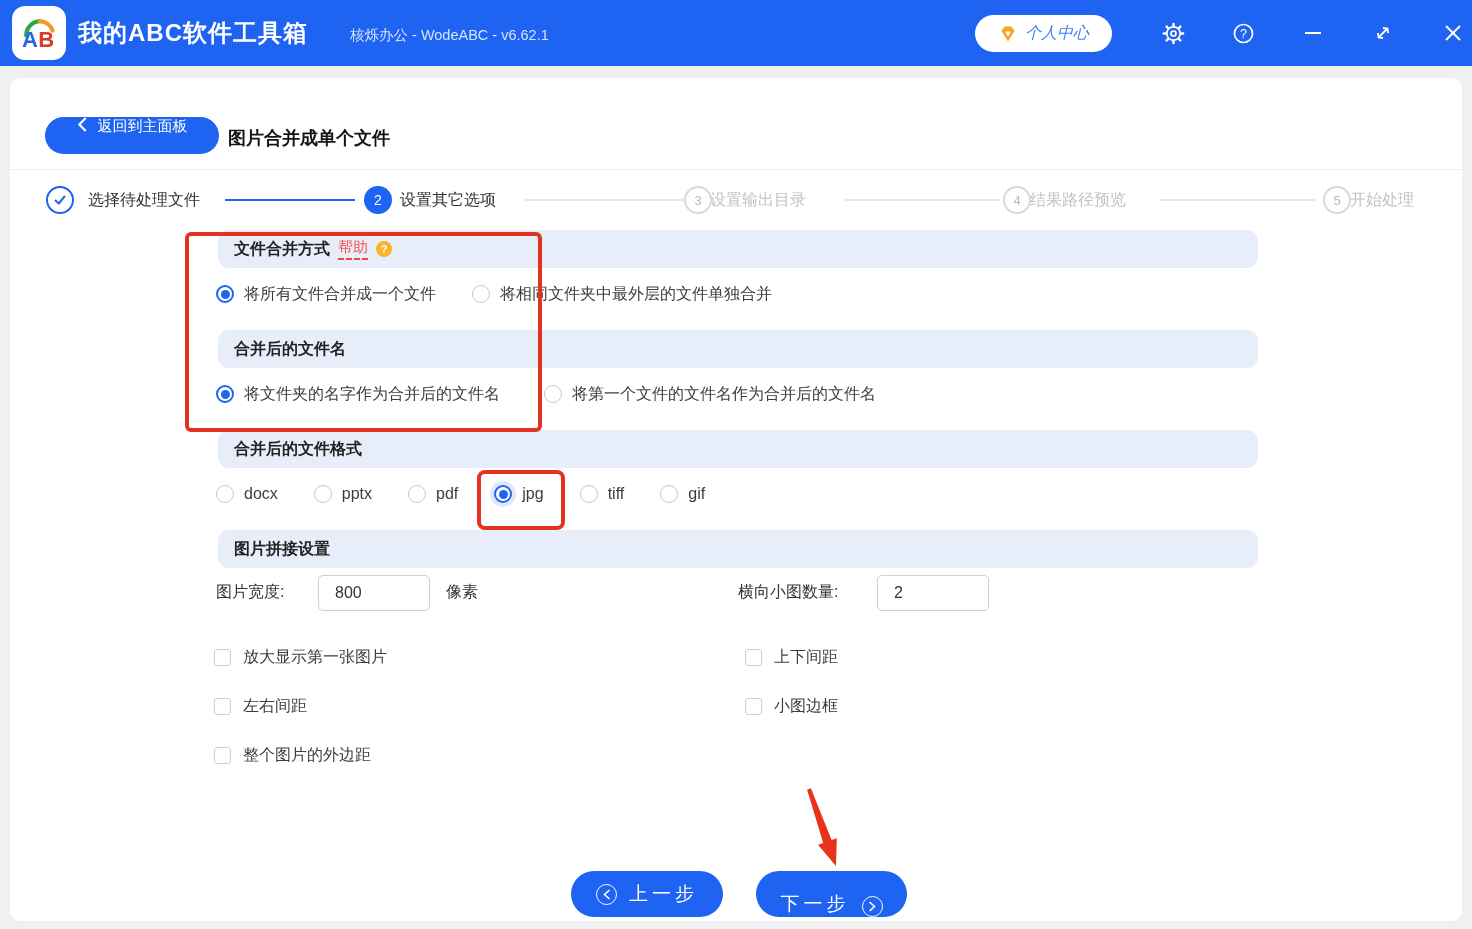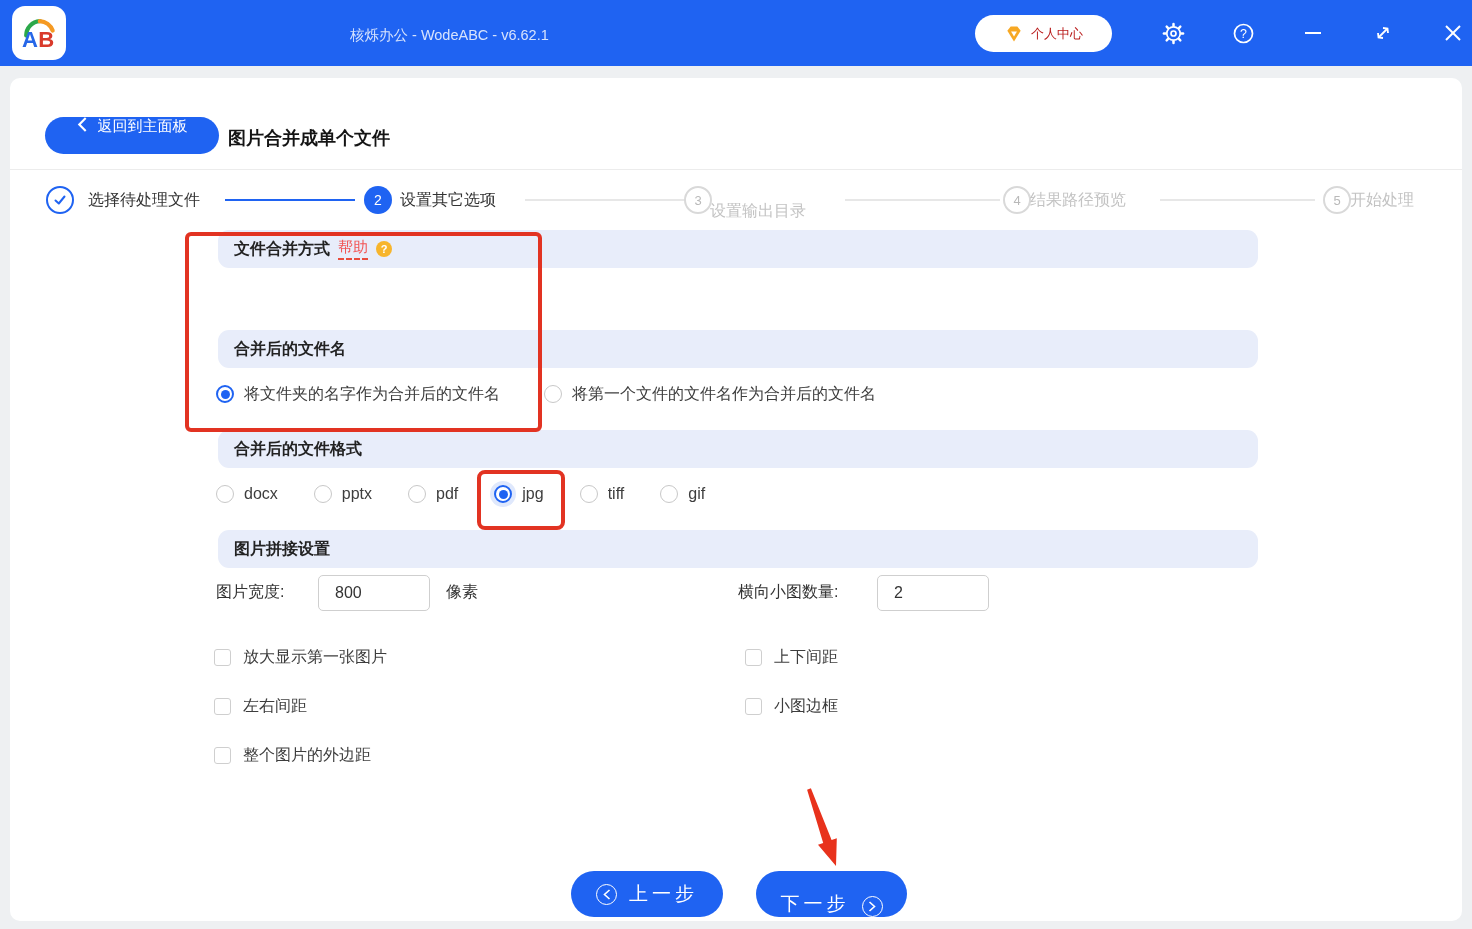--- a/index.html
+++ b/index.html
@@ -6,21 +6,21 @@
   html,body { width:1472px; height:929px; }
   body { font-family:"Liberation Sans","DejaVu Sans",sans-serif; background:#eef0f2; }
   .screen { position:relative; width:1472px; height:929px; background:#eef0f2; overflow:hidden; }
 
   
   .titlebar { position:absolute; left:0; top:0; width:1472px; height:66px; background:#1f63f2; }
   .logo { position:absolute; left:12px; top:6px; width:54px; height:54px; background:#fff; border-radius:13px; display:flex; align-items:center; justify-content:center; }
   .app-title { position:absolute; left:78px; top:0; height:66px; line-height:66px; color:#fff; font-size:24px; font-weight:bold; letter-spacing:1px; }
   .app-sub { position:absolute; left:350px; top:0; height:66px; line-height:70px; color:rgba(255,255,255,.82); font-size:14.5px; }
   .user-pill { position:absolute; left:975px; top:15px; width:137px; height:37px; background:#fff; border-radius:19px; display:flex; align-items:center; justify-content:center; gap:7px; cursor:pointer; }
-  .user-pill span { font-size:13px; color:#b91c1c; }
+  .user-pill span { font-size:16px; color:#3b82f6;font-style:italic; }
   .tb-icon { position:absolute; top:0; width:44px; height:66px; display:flex; align-items:center; justify-content:center; color:#fff; cursor:pointer; }
 
   
   .panel { position:absolute; left:10px; top:78px; width:1452px; height:843px; background:#fff; border-radius:10px; }
 
   .back-btn { position:absolute; left:45px; top:117px; width:174px; height:37px; background:#1f63f2; border-radius:19px; color:#fff; display:flex; align-items:flex-start; justify-content:center; gap:10px; font-size:15px; cursor:pointer; }
   .page-title { position:absolute; left:228px; top:126px; font-size:18px; font-weight:bold; color:#141414; }
   .hdr-divider { position:absolute; left:10px; top:169px; width:1452px; height:1px; background:#ececec; }
 
   
@@ -72,20 +72,21 @@
 
   <div class="titlebar">
     <div class="logo">
       <svg width="46" height="46" viewBox="0 0 54 54">
         <path d="M12 30 A17 17 0 0 1 28 13" fill="none" stroke="#2ba84a" stroke-width="5" stroke-linecap="round"></path>
         <path d="M28 13 A17 17 0 0 1 43 24" fill="none" stroke="#f59a23" stroke-width="5" stroke-linecap="round"></path>
         <text x="7" y="44" font-size="26" font-weight="bold" fill="#2667e8" font-family="Liberation Sans, sans-serif">A</text>
         <text x="26" y="44" font-size="26" font-weight="bold" fill="#d93a2b" font-family="Liberation Sans, sans-serif">B</text>
       </svg>
     </div>
+    <div class="app-title">我的ABC软件工具箱</div>
     <div class="app-sub">核烁办公 - WodeABC - v6.62.1</div>
 
     <div class="user-pill">
       <svg width="20" height="20" viewBox="0 0 24 24">
         <path d="M4 8 L8 3 H16 L20 8 L12 21 Z" fill="#f7a823"></path>
         <path d="M8.5 9 L12 15 L15.5 9 Z" fill="#fff"></path>
       </svg>
       <span>个人中心</span>
     </div>
 
@@ -152,38 +153,48 @@
 
   <div class="step-circle step-active" style="left:364px;">
       <span>2</span>
     </div>
   <div class="step-label" style="left:400px;">设置其它选项</div>
   <div class="step-line line-gray" style="left:525px; width:160px;"></div>
 
   <div class="step-circle step-todo" style="left:684px;">
       <span>3</span>
     </div>
-  <div class="step-label todo" style="left:710px;margin-top:11px;">设置输出目录</div>
+  <div class="step-label todo" style="left:710px;">设置输出目录</div>
   <div class="step-line line-gray" style="left:845px; width:155px;"></div>
 
   <div class="step-circle step-todo" style="left:1003px;">
       <span>4</span>
     </div>
   <div class="step-label todo" style="left:1030px;">结果路径预览</div>
   <div class="step-line line-gray" style="left:1160px; width:155px;"></div>
 
   <div class="step-circle step-todo" style="left:1323px;">
       <span>5</span>
     </div>
   <div class="step-label todo" style="left:1350px;">开始处理</div>
 
   <div class="band" style="top:230px;">
     <span class="band-title">文件合并方式</span>
     <span class="help-link">帮助</span>
     <span class="help-badge">?</span>
+  </div>
+  <div class="opt-row" style="top:279px; gap:36px;">
+    <div class="opt">
+      <span class="radio sel"></span>
+      <span class="opt-label">将所有文件合并成一个文件</span>
+    </div>
+    <div class="opt">
+      <span class="radio"></span>
+      <span class="opt-label">将相同文件夹中最外层的文件单独合并</span>
+    </div>
   </div>
 
   <div class="band" style="top:330px;">
     <span class="band-title">合并后的文件名</span>
   </div>
   <div class="opt-row" style="top:379px; gap:44px;">
     <div class="opt">
       <span class="radio sel"></span>
       <span class="opt-label">将文件夹的名字作为合并后的文件名</span>
     </div>

